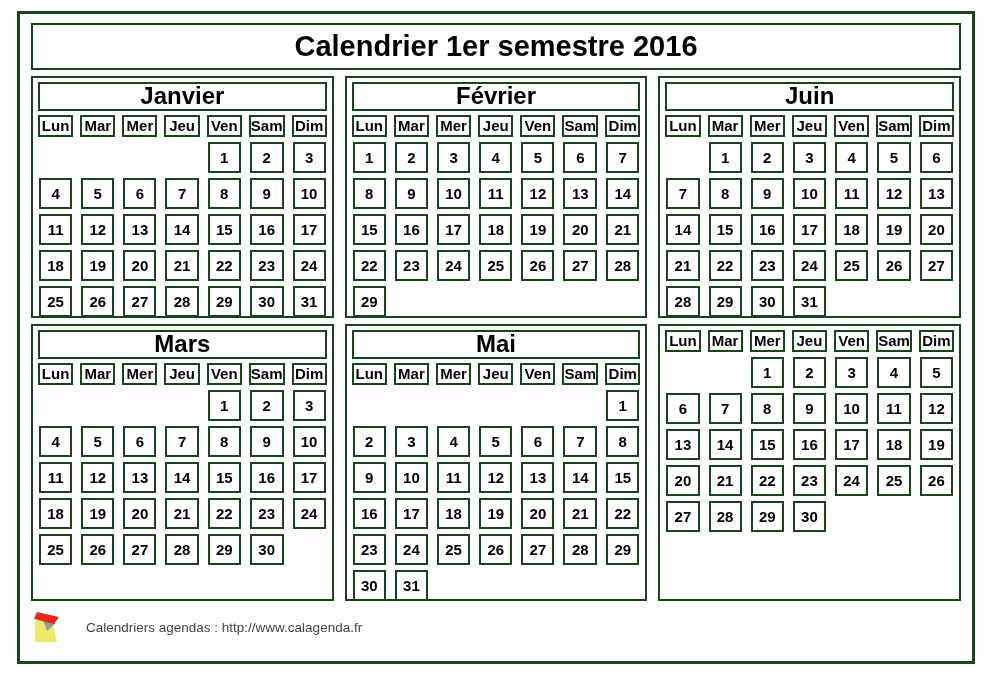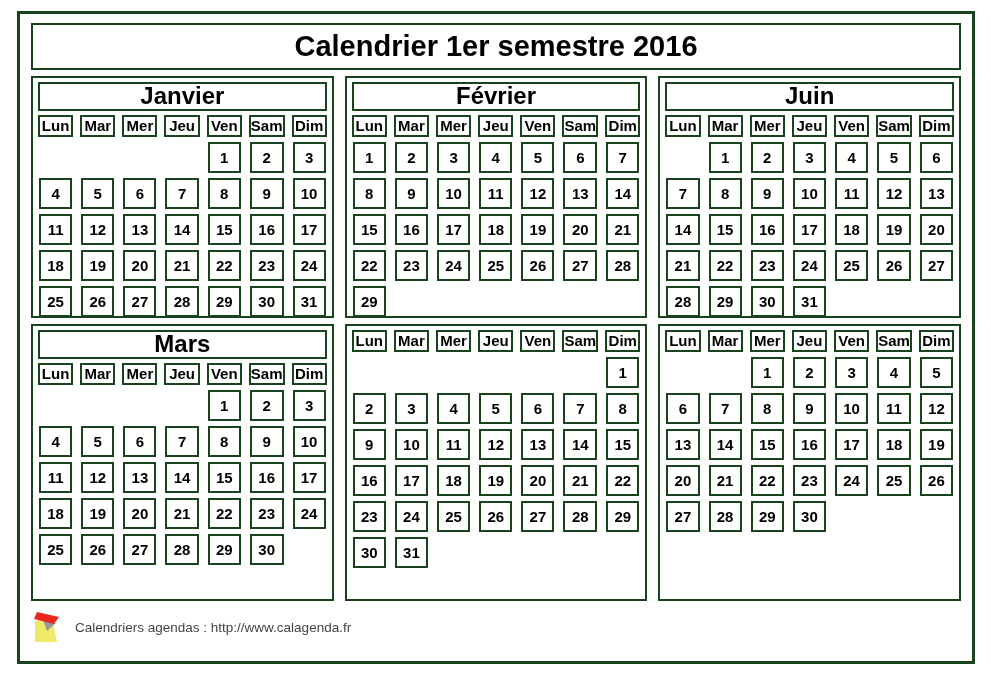--- a/index.html
+++ b/index.html
@@ -79,21 +79,21 @@
     font-weight: bold;
     margin: 0 1px;
   }
   .date-cell.empty {
     border: none;
     background: transparent;
   }
   .footer {
     display: flex;
     align-items: center;
-    gap: 14px;
+    gap: 25px;
     margin-top: 9px;
     padding-left: 2px;
     height: 34px;
   }
   .footer-logo { width: 28px; height: 32px; flex: 0 0 auto; }
   .footer-text {
     font-size: 13.5px;
     color: var(--footer-gray);
   }
 </style>
@@ -293,20 +293,21 @@
             <div class="date-cell">26</div>
             <div class="date-cell">27</div>
             <div class="date-cell">28</div>
             <div class="date-cell">29</div>
             <div class="date-cell">30</div>
             <div class="date-cell empty"></div>
           </div>
   </section>
 
   <section class="month-box">
+    <h2 class="month-title">Mai</h2>
     <div class="month-grid">
             <div class="day-header">Lun</div>
             <div class="day-header">Mar</div>
             <div class="day-header">Mer</div>
             <div class="day-header">Jeu</div>
             <div class="day-header">Ven</div>
             <div class="day-header">Sam</div>
             <div class="day-header">Dim</div>
             <div class="date-cell empty"></div>
             <div class="date-cell empty"></div>

